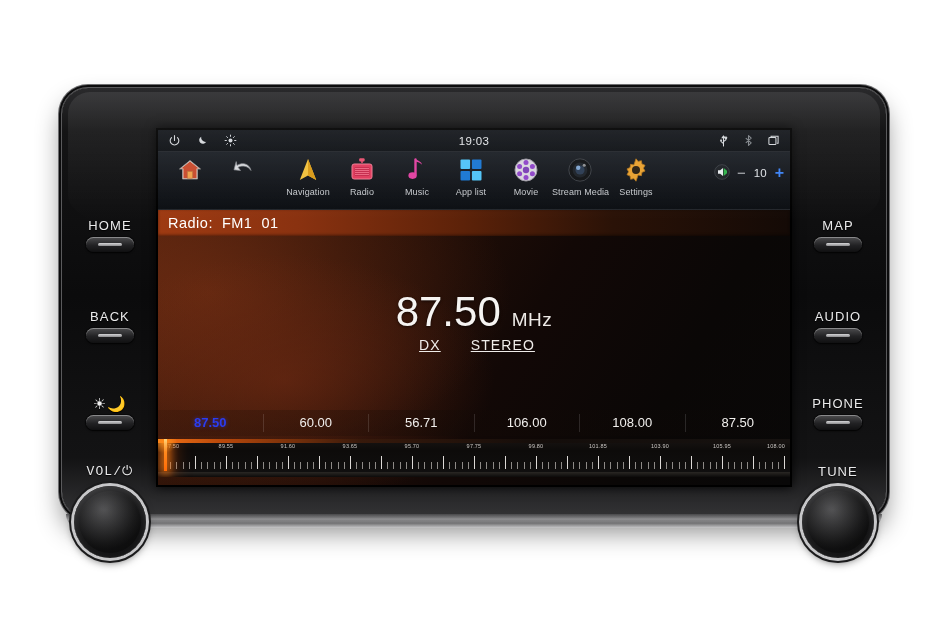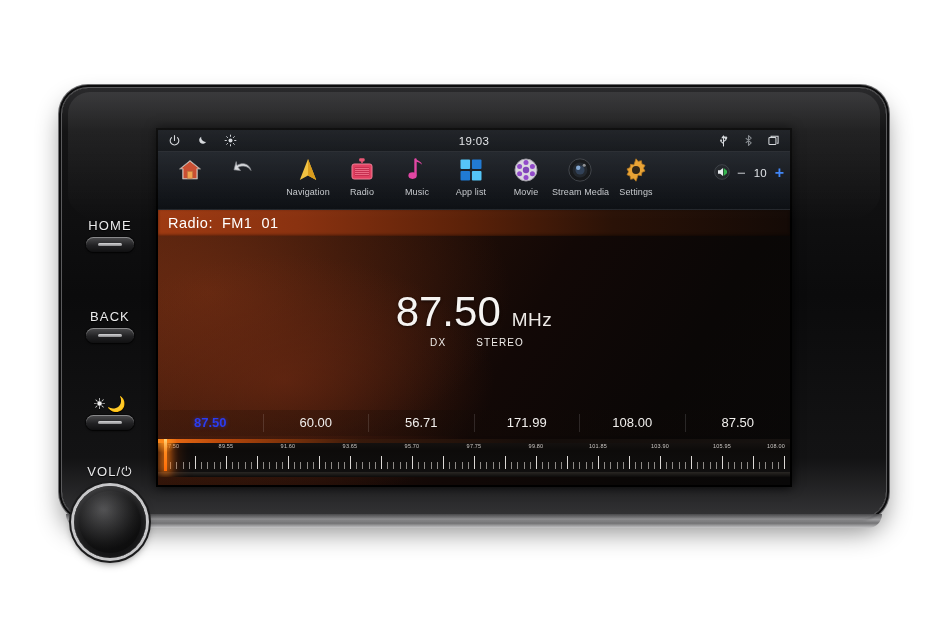--- a/index.html
+++ b/index.html
@@ -216,21 +216,21 @@
     font-size: 19px;
     color: #ece9e6;
     font-weight: 400;
     letter-spacing: .5px;
   }
   #freq-tags {
     margin-top: 1px;
     display: flex; justify-content: center; gap: 30px;
     padding-left: 6px;
   }
-  .freq-tag { font-size: 10px; color: #efece9; letter-spacing: 1.1px; }
+  .freq-tag { font-size: 14px; color: #efece9; letter-spacing: 1.1px; text-decoration: underline; }
 
   
   #presets {
     position: absolute;
     left: 0; right: 0; bottom: 49px;
     height: 26px;
     display: flex;
     align-items: center;
     background: linear-gradient(90deg, rgba(60,24,10,0.45) 0%, rgba(20,10,6,0.35) 45%, rgba(10,8,8,0.2) 100%);
   }
@@ -317,26 +317,48 @@
     <div class="hwbtn" style="top:179px;">
       <div>BACK</div>
       <div class="cap"></div>
     </div>
 
     <div class="hwbtn" style="top:266px;">
       <div class="glyphrow">☀🌙</div>
       <div class="cap"></div>
     </div>
 
-    <div class="hwbtn" style="top:334px;">
+    <div class="hwbtn" style="top:334px;font-family:Liberation Mono, monospace;">
       <div>VOL/⏻</div>
     </div>
     <div class="knob" style="left:12px; top:356px;"></div>
   </div>
 
+  <div class="btn-col" id="right-col">
+
+    <div class="hwbtn" style="top:88px;">
+      <div>MAP</div>
+      <div class="cap"></div>
+    </div>
+
+    <div class="hwbtn" style="top:179px;">
+      <div>AUDIO</div>
+      <div class="cap"></div>
+    </div>
+
+    <div class="hwbtn" style="top:266px;">
+      <div>PHONE</div>
+      <div class="cap"></div>
+    </div>
+
+    <div class="hwbtn" style="top:334px;">
+      <div>TUNE</div>
+    </div>
+    <div class="knob" style="left:12px; top:356px;"></div>
+  </div>
 
   <div id="screen">
 
     <div id="status-bar">
       <div id="status-left">
         <span>
           <svg class="sicon" viewBox="0 0 24 24" fill="none" stroke="#d4d7db" stroke-width="2" stroke-linecap="round">
             <path d="M12 3v9"></path>
               <path d="M6.5 6.5a8 8 0 1 0 11 0"></path>
           </svg>
@@ -520,21 +542,21 @@
         <div id="freq-tags">
           <span class="freq-tag">DX</span>
           <span class="freq-tag">STEREO</span>
         </div>
       </div>
 
       <div id="presets">
           <div class="preset active">87.50</div>
           <div class="preset">60.00</div>
           <div class="preset">56.71</div>
-          <div class="preset">171.99</div>
+          <div class="preset">106.00</div>
           <div class="preset">108.00</div>
           <div class="preset">87.50</div>
         </div>
 
       <div id="tuner">
         <div id="tuner-glowbar"></div>
         <div id="tuner-labels">
             <span class="t-label" style="left: 14px;">87.50</span>
             <span class="t-label" style="left: 68px;">89.55</span>
             <span class="t-label" style="left: 130px;">91.60</span>

